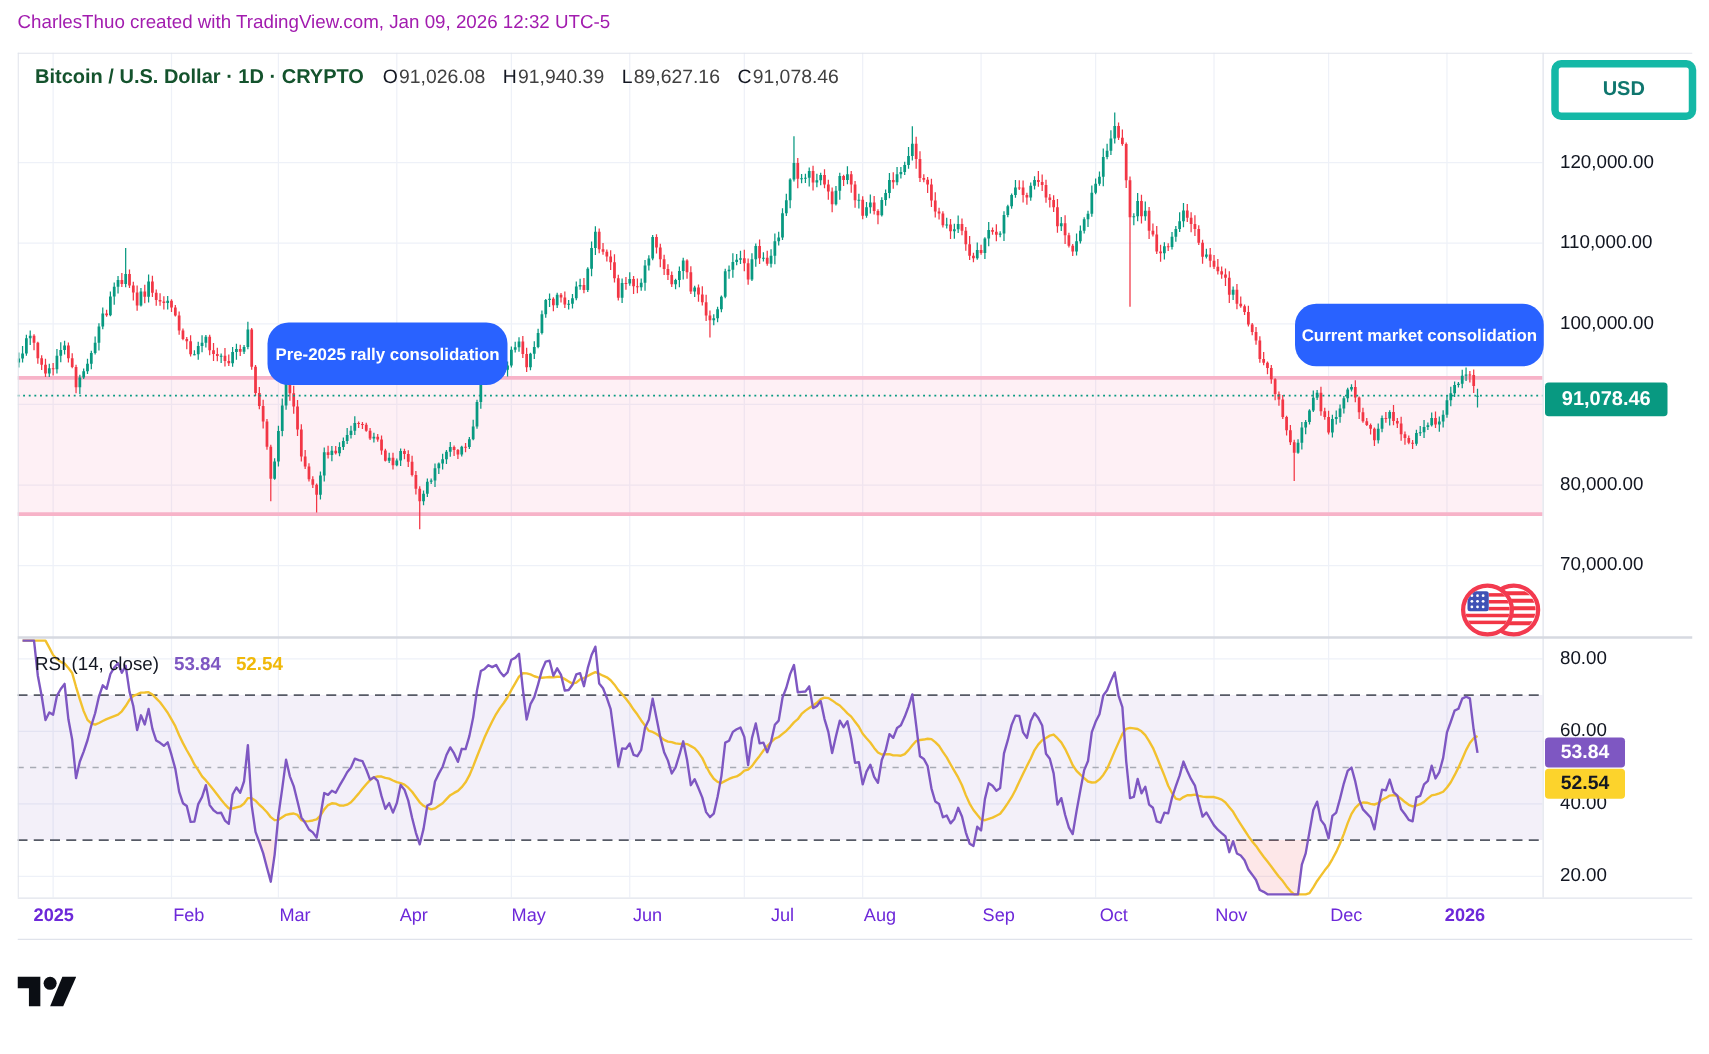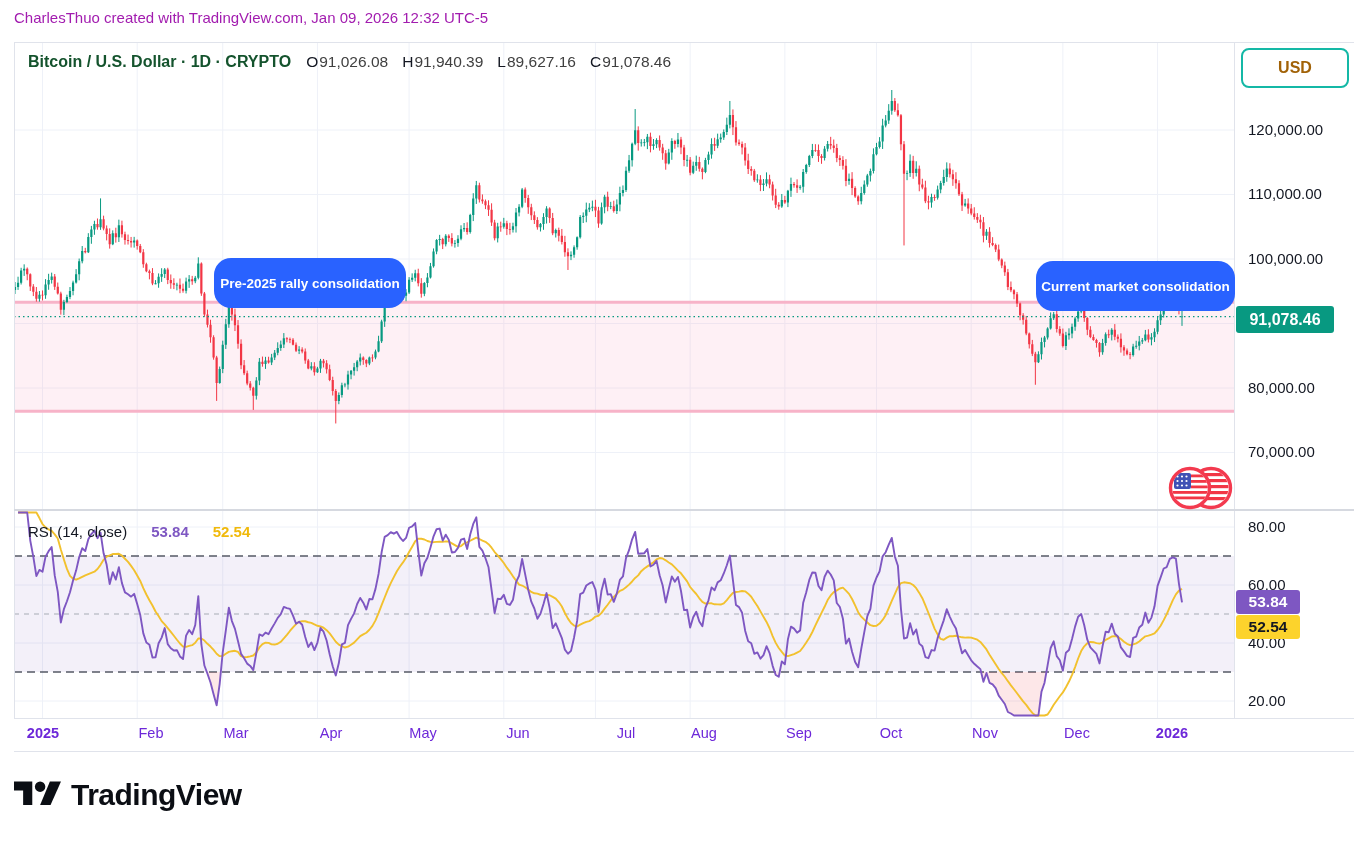--- a/index.html
+++ b/index.html
@@ -11,37 +11,37 @@
   
   .title-row{position:absolute;left:14px;top:11px;display:flex;align-items:center;gap:15px;
              font-size:16px;white-space:nowrap;z-index:5;}
   .sym{font-weight:600;color:#14532d;}
   .ohlc{display:flex;gap:14px;font-size:15.5px;}
   .ohlc .pair{display:flex;gap:1px;}
   .ohlc .k{color:#131722;}
   .ohlc .v{color:#404040;}
   
   .usd-btn{position:absolute;left:1227px;top:6px;width:104px;height:36px;background:#fff;
-           border:2px solid #14b8a6;border-radius:8px;display:flex;align-items:center;
-           justify-content:center;font-size:16px;font-weight:600;color:#a16207;z-index:6;cursor:pointer;}
+           border:6px solid #14b8a6;border-radius:8px;display:flex;align-items:center;
+           justify-content:center;font-size:16px;font-weight:600;color:#0f766e;z-index:6;cursor:pointer;}
   
   .axis-label{position:absolute;left:1234px;width:104px;font-size:15px;color:#131722;z-index:1;}
   .badge{position:absolute;left:1222px;border-radius:3px;font-weight:700;z-index:3;
          display:flex;align-items:center;justify-content:center;}
   .badge.price{top:264px;width:98px;height:27px;background:#089981;color:#fff;font-size:16px;}
   .badge.rsi{top:548px;width:64px;height:24px;background:#7e57c2;color:#fff;font-size:15.5px;}
   .badge.rsima{top:573px;width:64px;height:24px;background:#fcd32c;color:#131722;font-size:15.5px;}
   
   .pill{position:absolute;height:50px;background:#2962ff;border-radius:17px;color:#fff;
         font-size:13.5px;font-weight:700;display:flex;align-items:center;justify-content:center;
         z-index:4;white-space:nowrap;}
   .pill.left{left:200px;top:216px;width:192px;}
-  .pill.right{left:1022px;top:219px;width:199px;}
-  
-  .rsi-row{position:absolute;left:14px;top:481px;display:flex;align-items:center;gap:24px;
+  .pill.right{left:1022px;top:201px;width:199px;}
+  
+  .rsi-row{position:absolute;left:14px;top:481px;display:flex;align-items:center;gap:12px;
            font-size:15px;z-index:5;white-space:nowrap;text-align:center;}
   .rsi-row .val1{color:#7e57c2;font-weight:600;}
   .rsi-row .val2{color:#f0b90b;font-weight:600;}
   
   .time-label{position:absolute;top:683px;transform:translateX(-50%);font-size:14.5px;color:#6d28d9;z-index:2;}
   .time-label.bold{font-weight:700;}
   
   .flag-icon{position:absolute;left:1152px;top:423px;z-index:4;}
   
   .footer{position:absolute;left:14px;top:776px;display:flex;align-items:center;gap:10px;}
@@ -211,14 +211,13 @@
 </div>
 
 <div class="footer">
   <svg width="47" height="37" viewBox="0 0 36 28">
     <g fill="#0b0e14">
       <path d="M14 22H7V11H0V4h14v18z"></path>
       <circle cx="20" cy="8" r="4"></circle>
       <path d="M28 22h-8l7.5-18H36l-8 18z"></path>
     </g>
   </svg>
-  <span class="brand">TradingView</span>
 </div>
 
 </body></html>

